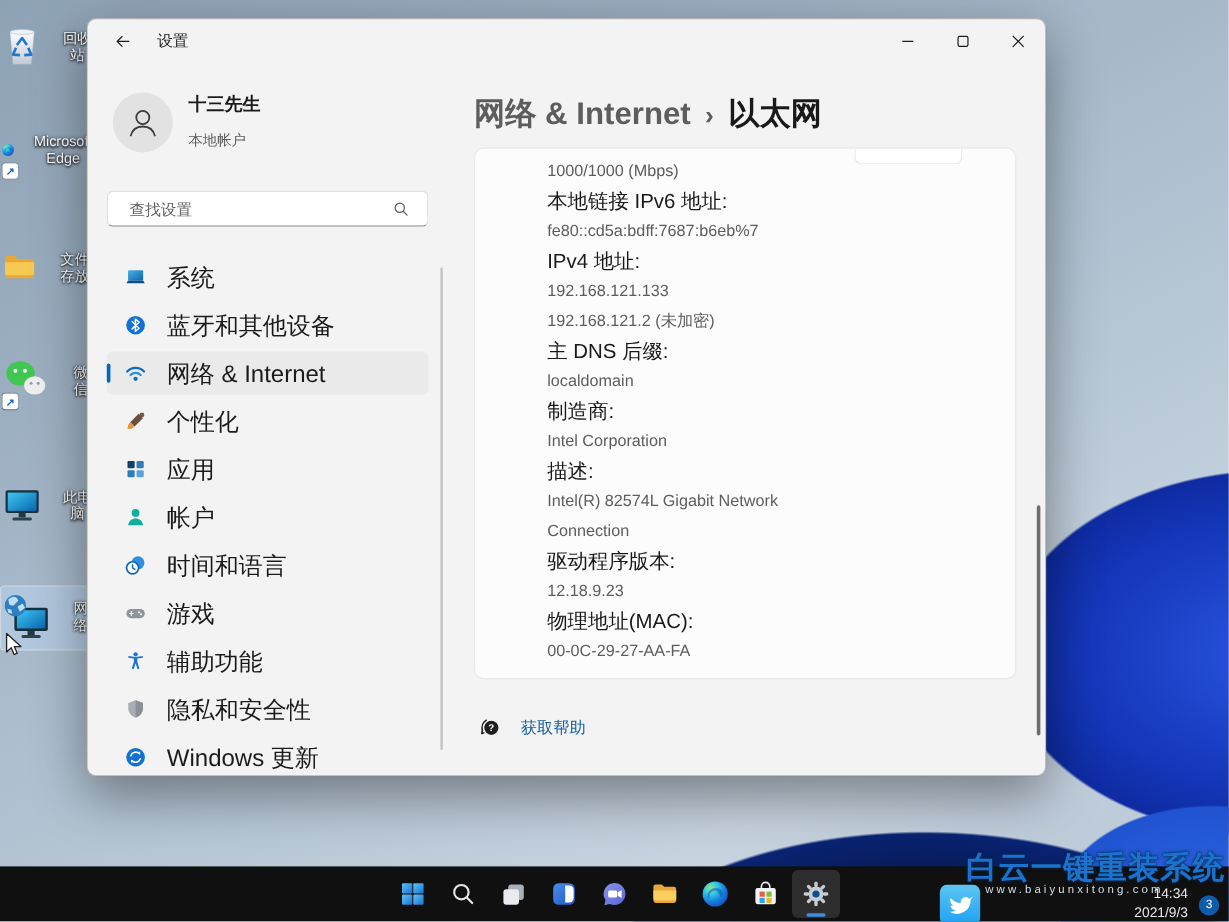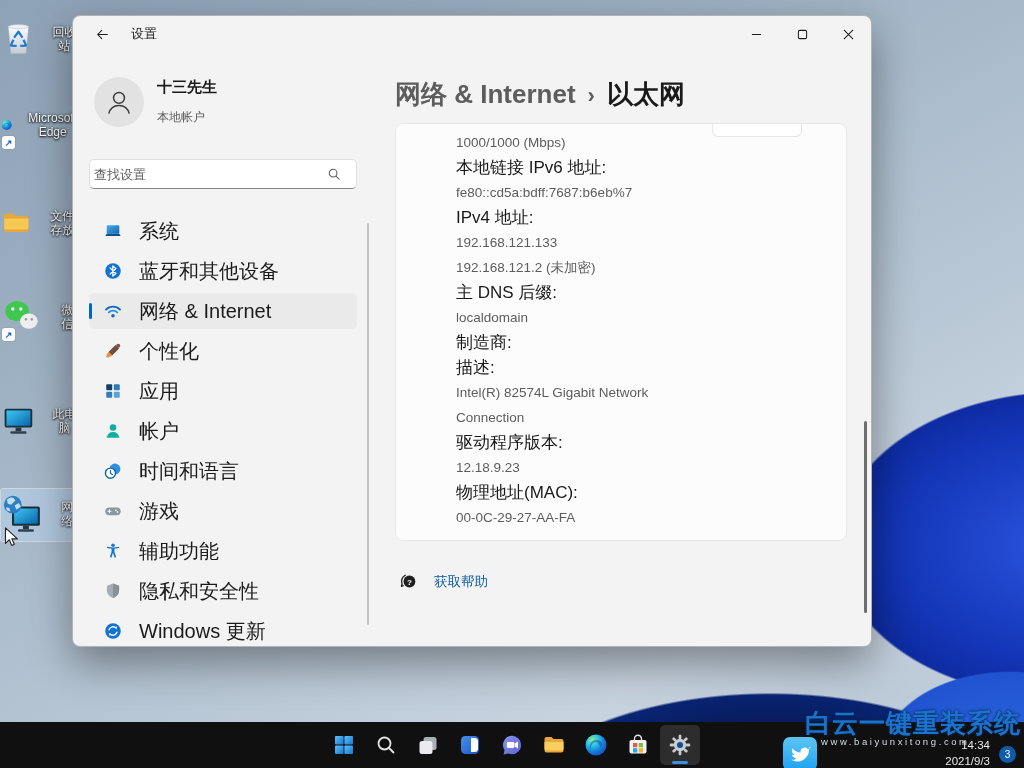--- a/index.html
+++ b/index.html
@@ -45,21 +45,21 @@
 
   
   .sidebar { width:296px; position:relative; padding-top:25px; flex:none; }
   .profile { display:flex; align-items:center; gap:13px; margin-left:21px; }
   .avatar { width:50px; height:50px; border-radius:50%; background:#e2e2e2; display:flex; align-items:center; justify-content:center; }
   .avatar svg { width:34px; height:34px; }
   .profile-name { font-size:15px; color:#1a1a1a; font-weight:700; }
   .profile-sub { font-size:12px; color:#5d5d5d; margin-top:12px; }
   .search-wrap { position:relative; margin:32px 12px 0 16px; }
   .search-input { width:268px; height:30px; border:1px solid #e0e0e0; border-bottom:1px solid #868686;
-    border-radius:5px; background:#fff; padding:0 30px 0 4px; font-size:13px; color:#1a1a1a;
+    border-radius:5px; background:#fff; padding:0 30px 0 18px; font-size:13px; color:#1a1a1a;
     font-family:"Liberation Sans",sans-serif; outline:none; }
   .search-input::placeholder { color:#5f5f5f; }
   .search-glass { position:absolute; right:16px; top:8px; width:14px; height:14px; }
   .nav-list { margin-top:24px; padding:0 12px 0 16px; }
   .nav-item { position:relative; height:36px; margin-bottom:4px; display:flex; align-items:center; gap:17px;
     padding-left:15px; border-radius:5px; width:268px; }
   .nav-item.selected { background:#eaeaea; }
   .nav-item.selected::before { content:''; position:absolute; left:0; top:10px; width:3px; height:16px; border-radius:3px; background:#0067c0; }
   .nav-icon { width:18px; height:18px; flex:none; display:flex; }
   .nav-icon svg { width:18px; height:18px; }
@@ -397,20 +397,21 @@
         <div id="details-list">
             <div class="d-value">1000/1000 (Mbps)</div>
             <div class="d-label">本地链接 IPv6 地址:</div>
             <div class="d-value">fe80::cd5a:bdff:7687:b6eb%7</div>
             <div class="d-label">IPv4 地址:</div>
             <div class="d-value">192.168.121.133</div>
             <div class="d-value">192.168.121.2 (未加密)</div>
             <div class="d-label">主 DNS 后缀:</div>
             <div class="d-value">localdomain</div>
             <div class="d-label">制造商:</div>
+            <div class="d-value">Intel Corporation</div>
             <div class="d-label">描述:</div>
             <div class="d-value">Intel(R) 82574L Gigabit Network Connection</div>
             <div class="d-label">驱动程序版本:</div>
             <div class="d-value">12.18.9.23</div>
             <div class="d-label">物理地址(MAC):</div>
             <div class="d-value">00-0C-29-27-AA-FA</div>
           </div>
       </div>
       <div class="help-row">
         <svg viewBox="0 0 22 22">

